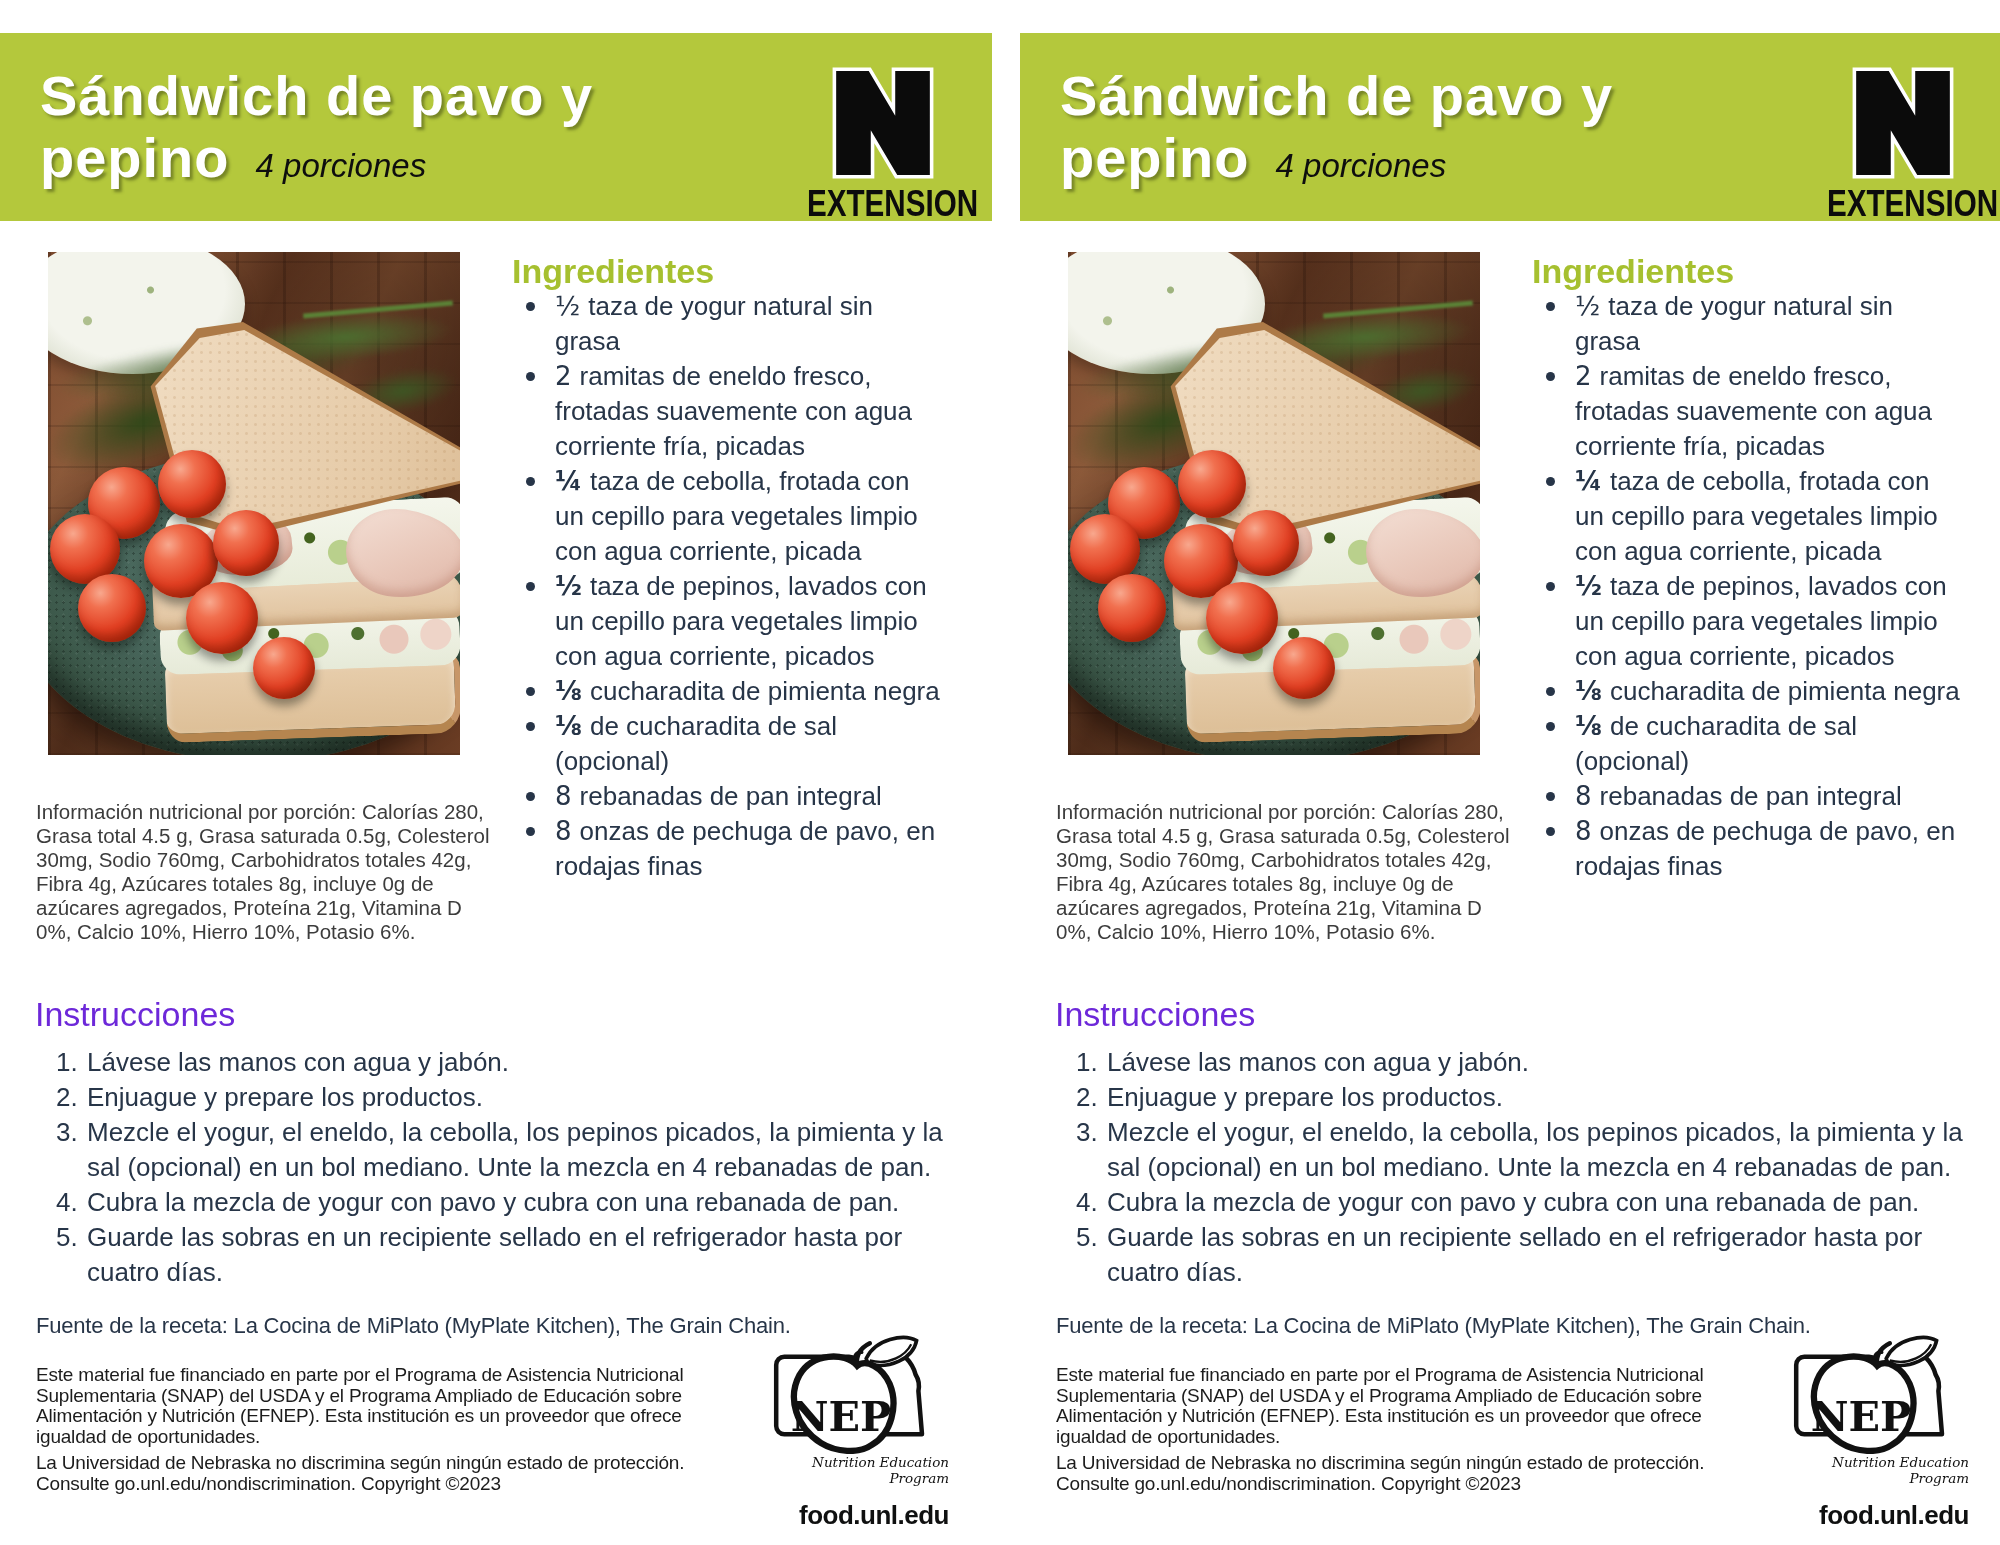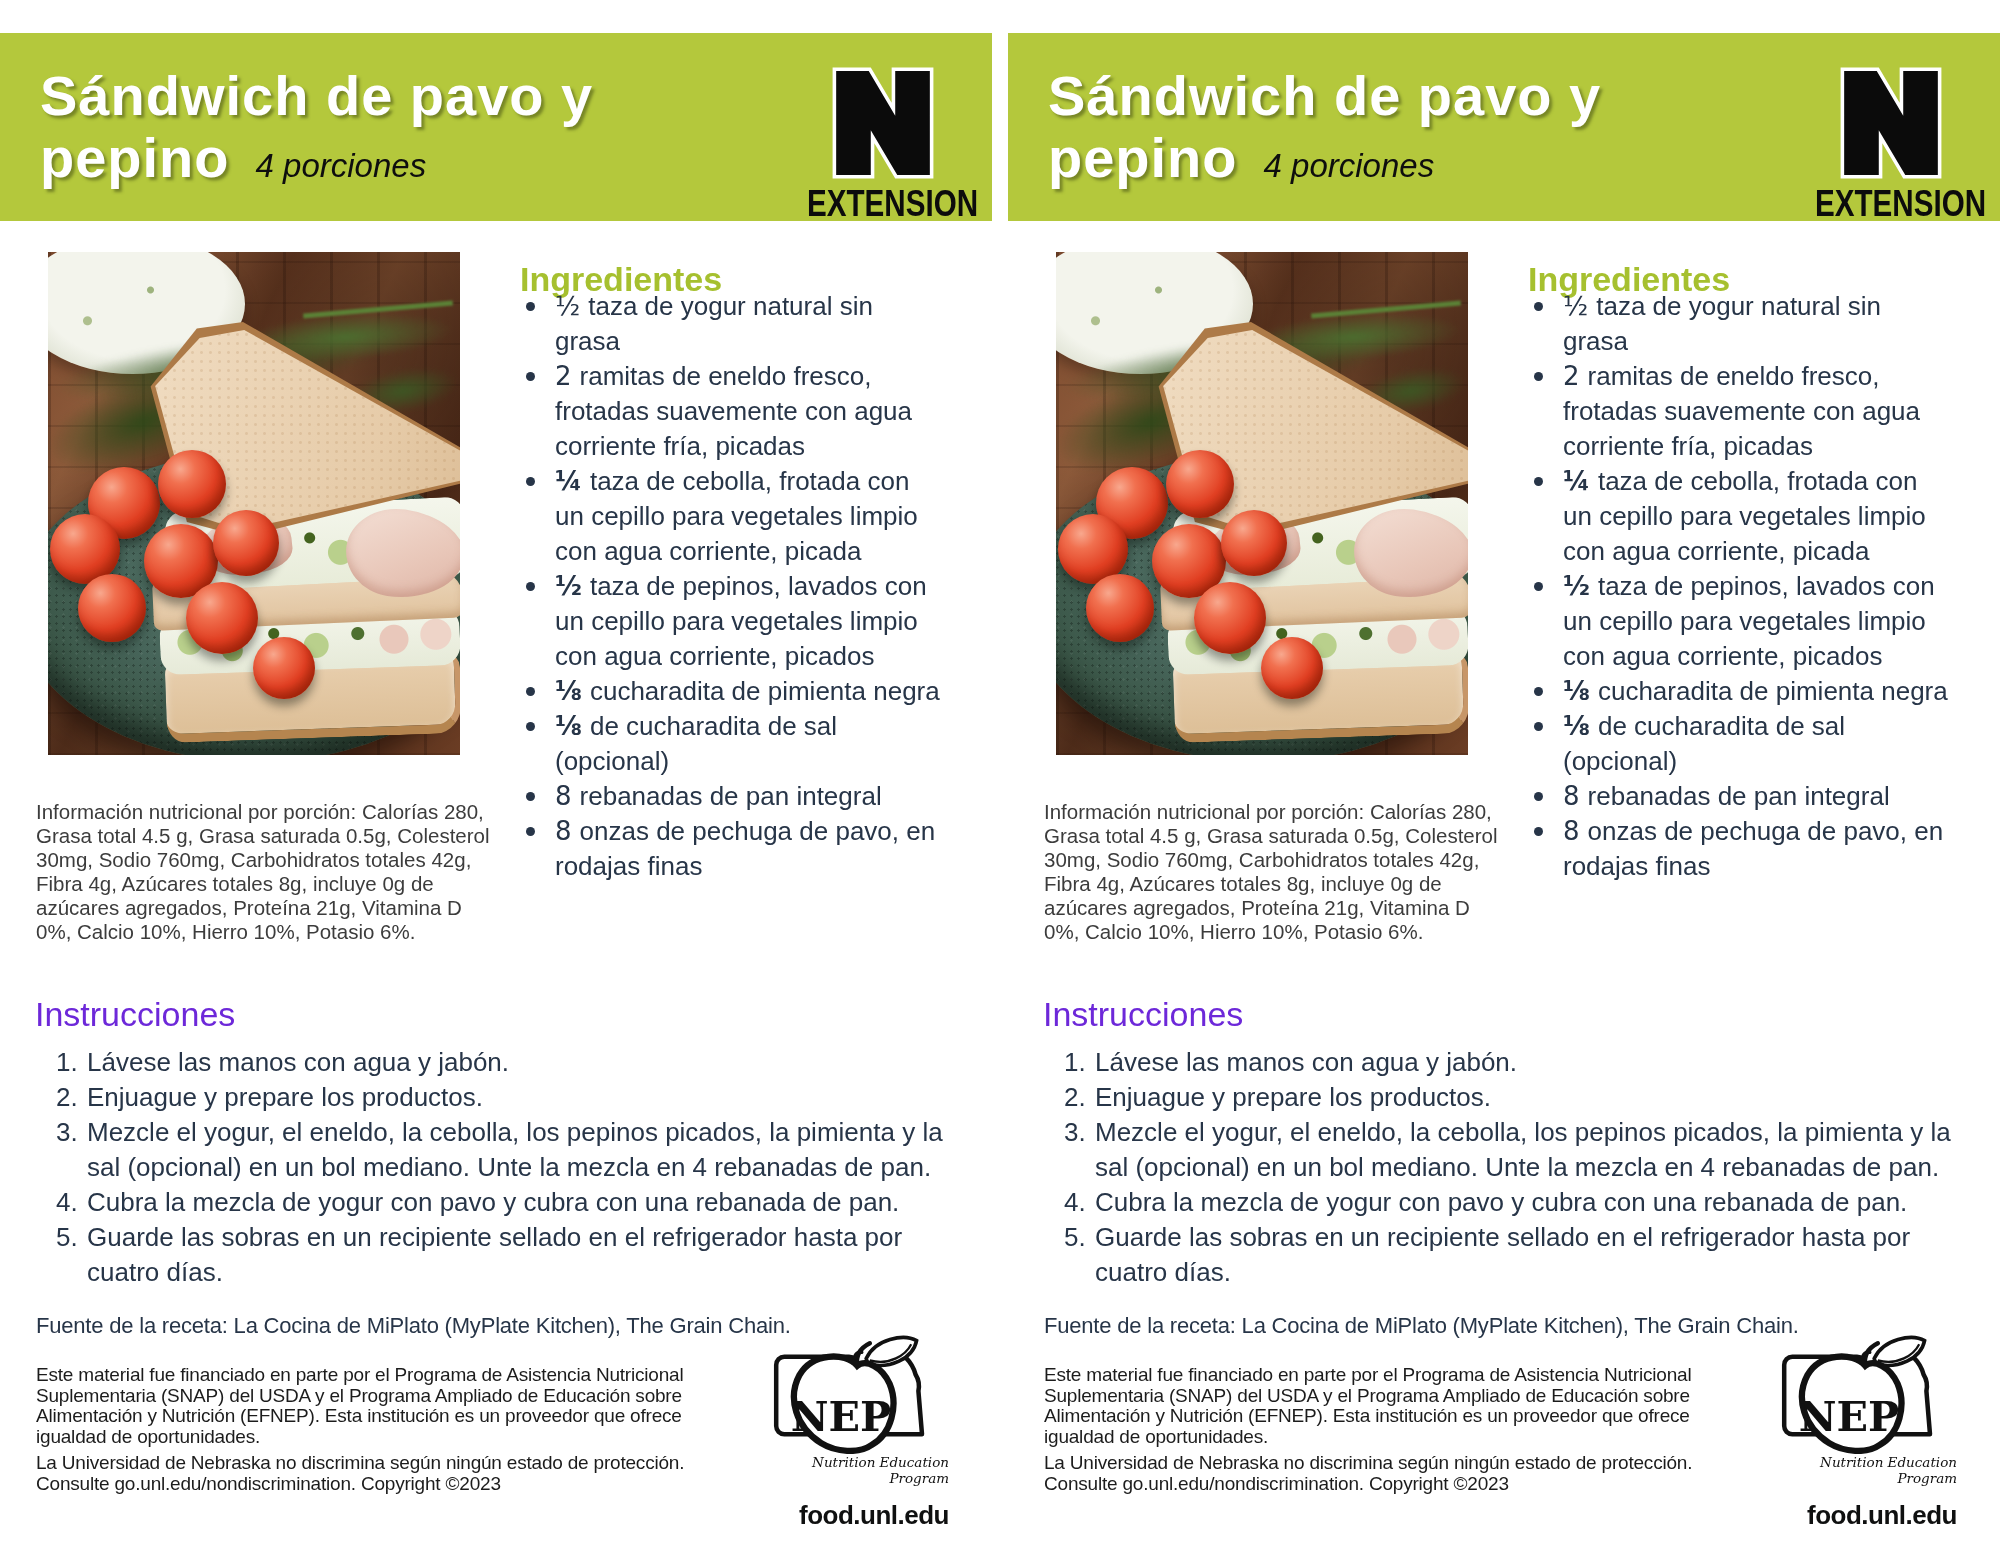--- a/index.html
+++ b/index.html
@@ -1,17 +1,17 @@
 <!DOCTYPE html>
 <html><head>
 <meta charset="utf-8">
 <style>
   html,body{margin:0;padding:0;background:#ffffff;}
   body{width:2000px;height:1545px;overflow:hidden;font-family:"Liberation Sans",sans-serif;}
-  .sheet{display:grid;grid-template-columns:992px 992px;column-gap:16px;padding-top:33px;}
+  .sheet{display:grid;grid-template-columns:992px 992px;column-gap:28px;padding-top:33px;}
   .card{position:relative;width:992px;height:1512px;background:#ffffff;}
 
   
   .band{position:absolute;left:0;top:0;width:100%;height:188px;background:#b4c83c;}
   .title{position:absolute;left:40px;top:32px;color:#ffffff;font-weight:700;font-size:56px;
          line-height:62px;letter-spacing:1px;text-shadow:3px 3px 3px rgba(60,70,15,.5);}
   .title .t-line{display:block;white-space:nowrap;}
   .servings{font-size:33px;font-style:italic;font-weight:400;color:#0e0e0e;letter-spacing:0;
             text-shadow:none;margin-left:26px;vertical-align:baseline;}
   .logo{position:absolute;right:14px;top:34px;width:190px;text-align:center;}
@@ -99,21 +99,21 @@
   .t1{left:40px;top:215px;width:72px;height:72px;}
   .t2{left:110px;top:198px;width:68px;height:68px;}
   .t3{left:2px;top:262px;width:70px;height:70px;}
   .t4{left:96px;top:272px;width:74px;height:74px;}
   .t5{left:165px;top:258px;width:66px;height:66px;}
   .t6{left:30px;top:322px;width:68px;height:68px;}
   .t7{left:138px;top:330px;width:72px;height:72px;}
   .t8{left:205px;top:385px;width:62px;height:62px;}
 
   
-  .ing-head{position:absolute;left:512px;top:219px;margin:8px;font-size:34px;font-weight:700;color:#a6c02f;}
+  .ing-head{position:absolute;left:512px;top:219px;margin:0;font-size:34px;font-weight:700;color:#a6c02f;}
   .ing-list{position:absolute;left:512px;top:256px;width:430px;margin:0;padding:0;list-style:none;
             font-size:26px;line-height:35px;color:#273548;}
   .ing-list li{position:relative;padding-left:43px;}
   .ing-list li::before{content:"";position:absolute;left:14px;top:13px;width:9px;height:9px;
             border-radius:50%;background:#273548;}
   .qty{font-family:"DejaVu Sans","Liberation Sans",sans-serif;margin-right:8px;}
   .qty.bold{font-weight:700;}
 
   .nutrition{position:absolute;left:36px;top:767px;width:458px;margin:0;
              font-size:20.5px;line-height:24px;color:#3c3c3c;}

